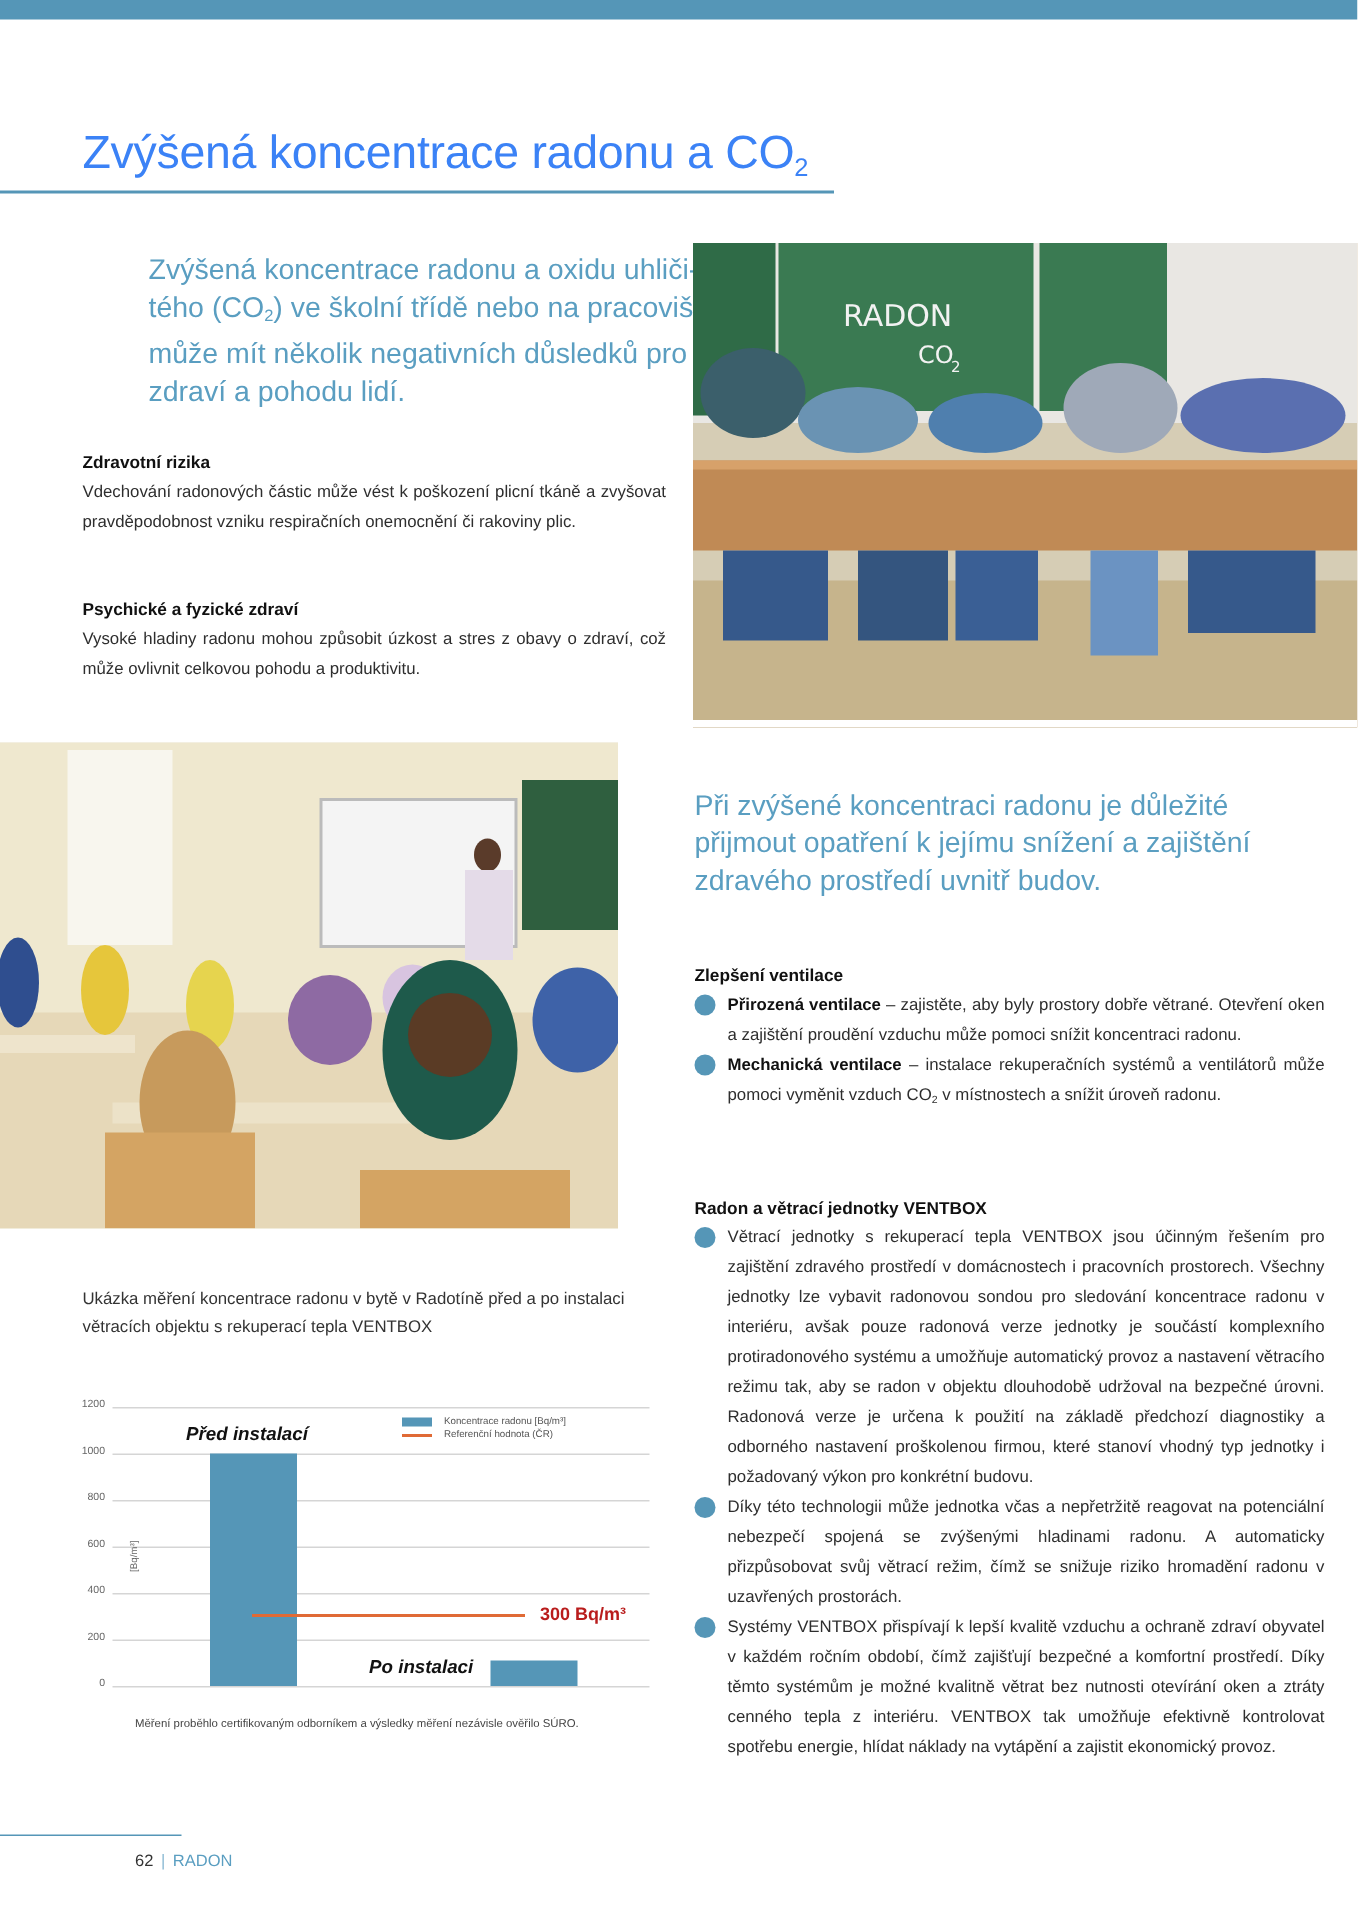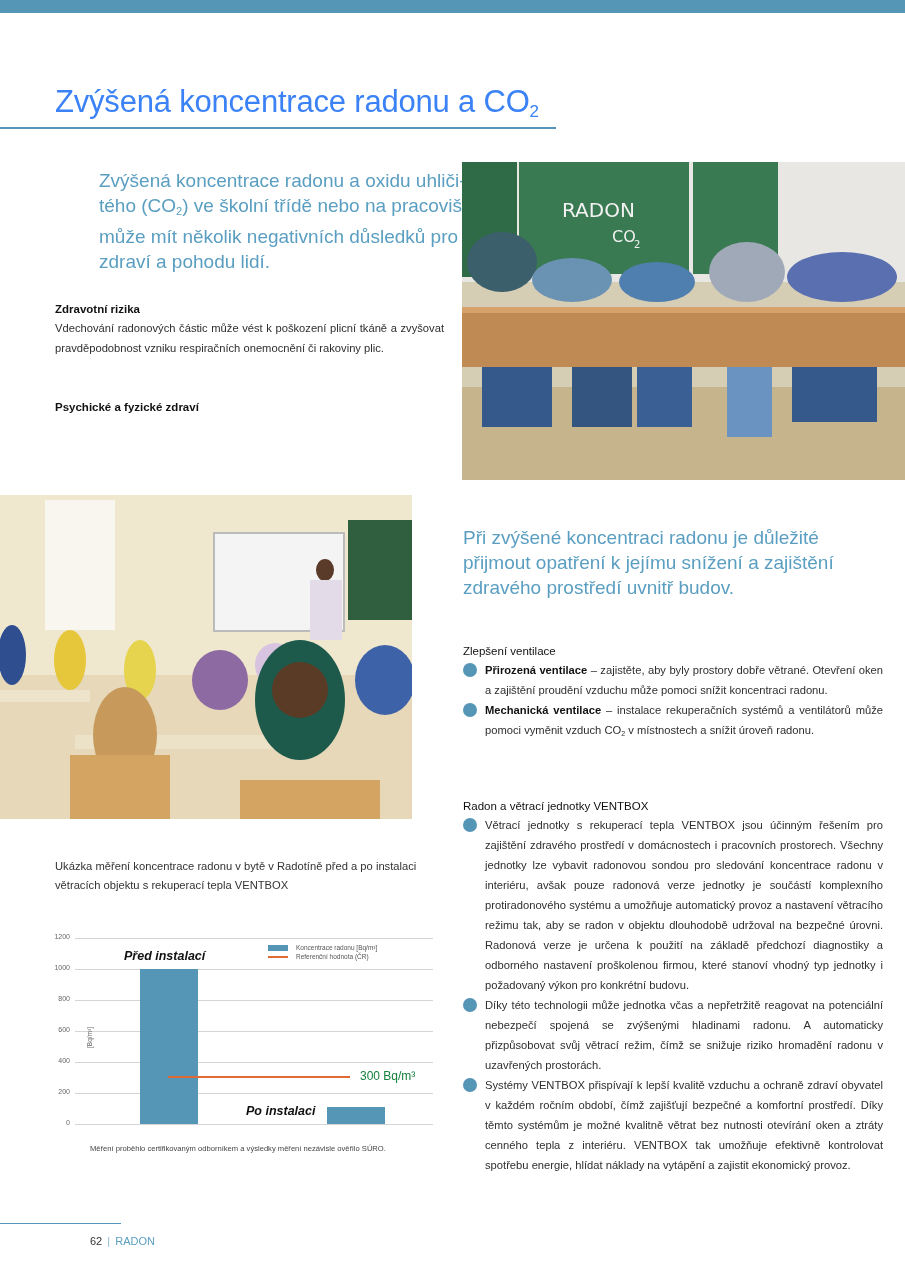--- a/index.html
+++ b/index.html
@@ -16,41 +16,41 @@
   .lead sub { font-size: 11px; vertical-align: -3px; }
   .lead-1 { left: 55px; top: 168px; width: 400px; margin-left: 44px; }
   .lead-2 { left: 463px; top: 525px; width: 420px; }
 
   .section { position: absolute; font-size: 11.2px; line-height: 20px; color: #2e2e2e; text-align: justify; }
   .section h3 { font-size: 11.5px; font-weight: 700; color: #111; line-height: 18px; }
   .sec-health { left: 55px; top: 300px; width: 389px; }
   .sec-psych { left: 55px; top: 398px; width: 389px; }
 
   .right-sec { position: absolute; left: 463px; width: 420px; font-size: 11.2px; line-height: 20px; color: #2e2e2e; }
-  .right-sec h3 { font-size: 11.5px; font-weight: 400; color: #111; line-height: 18px; }
+  .right-sec h3 { font-size: 11.5px; font-weight: 700; color: #111; line-height: 18px; }
   .sec-vent { top: 642px; }
   .sec-ventbox { top: 797px; }
   .bullet { position: relative; padding-left: 22px; text-align: justify; }
   .bullet .dot { position: absolute; left: 0; top: 3px; width: 14px; height: 14px; border-radius: 50%; background: #5596b7; }
   .bullet b { font-weight: 700; color: #111; }
   .bullet sub { font-size: 7px; vertical-align: -2px; }
 
   .photo { position: absolute; overflow: hidden; }
   .photo-tired { left: 462px; top: 162px; width: 443px; height: 323px; background: #c9b48f; }
   .photo-class { left: 0; top: 495px; width: 412px; height: 324px; background: #eae3c9; }
 
   .caption { position: absolute; left: 55px; top: 857px; width: 380px; font-size: 11.2px; line-height: 19px; color: #333; }
 
   .chart { position: absolute; left: 50px; top: 928px; width: 385px; height: 205px; }
   .gridline { position: absolute; left: 25px; width: 358px; height: 1px; background: #d5d5d5; }
   .ytick { position: absolute; left: 0; width: 20px; font-size: 7px; color: #666; text-align: right; }
   .ylabel { position: absolute; left: 30px; top: 1003px; font-size: 6.5px; color: #666; transform: rotate(-90deg); transform-origin: left top; }
   .bar { position: absolute; background: #5596b7; }
   .ref-line { position: absolute; height: 2px; background: #e06a35; }
-  .ref-label { position: absolute; font-size: 12px; color: #15803d; white-space: nowrap; }
+  .ref-label { position: absolute; font-size: 12px; color: #b91c1c; white-space: nowrap; font-weight: bold; }
   .bar-label { position: absolute; font-size: 12.5px; font-weight: 700; color: #111; white-space: nowrap; font-style: italic; }
   .legend { position: absolute; font-size: 6.5px; color: #555; line-height: 9px; }
   .legend-row { display: flex; align-items: center; gap: 8px; }
   .legend-swatch-bar { width: 20px; height: 6px; background: #5596b7; }
   .legend-swatch-line { width: 20px; height: 2px; background: #e06a35; }
 
   .chart-note { position: absolute; left: 55px; top: 1144px; font-size: 7.6px; color: #444; white-space: nowrap; margin-left: 35px; }
 
   .footer-rule { position: absolute; left: 0; top: 1223px; width: 121px; height: 1px; background: #5596b7; }
   .footer { position: absolute; left: 53px; top: 1235px; font-size: 11px; color: #333; white-space: nowrap; margin-left: 37px; }
@@ -67,20 +67,21 @@
 
 <p class="lead lead-1"><span>Zvýšená koncentrace radonu a oxidu uhliči-téhо (CO</span><sub>2</sub><span>) ve školní třídě nebo na pracovišti může mít několik negativních důsledků pro zdraví a pohodu lidí.</span></p>
 
 <div class="section sec-health">
   <h3>Zdravotní rizika</h3>
   <p>Vdechování radonových částic může vést k poškození plicní tkáně a zvyšovat pravděpodobnost vzniku respiračních onemocnění či rakoviny plic.</p>
 </div>
 
 <div class="section sec-psych">
   <h3>Psychické a fyzické zdraví</h3>
+  <p>Vysoké hladiny radonu mohou způsobit úzkost a stres z obavy o zdraví, což může ovlivnit celkovou pohodu a produktivitu.</p>
 </div>
 
 <div class="photo photo-tired" aria-label="Unavení studenti u lavic, na tabuli nápis RADON CO2">
   <svg width="443" height="323" viewBox="0 0 443 323">
     <rect x="0" y="0" width="443" height="323" fill="#d6cdb5"></rect>
     <rect x="0" y="0" width="443" height="120" fill="#e9e7e3"></rect>
     <rect x="0" y="0" width="55" height="115" fill="#2f6b47"></rect>
     <rect x="57" y="0" width="170" height="112" fill="#3a7a52"></rect>
     <rect x="231" y="0" width="85" height="112" fill="#3a7a52"></rect>
     <text x="100" y="55" font-family="DejaVu Sans" font-size="20" fill="#f2f2f2">RADON</text>

